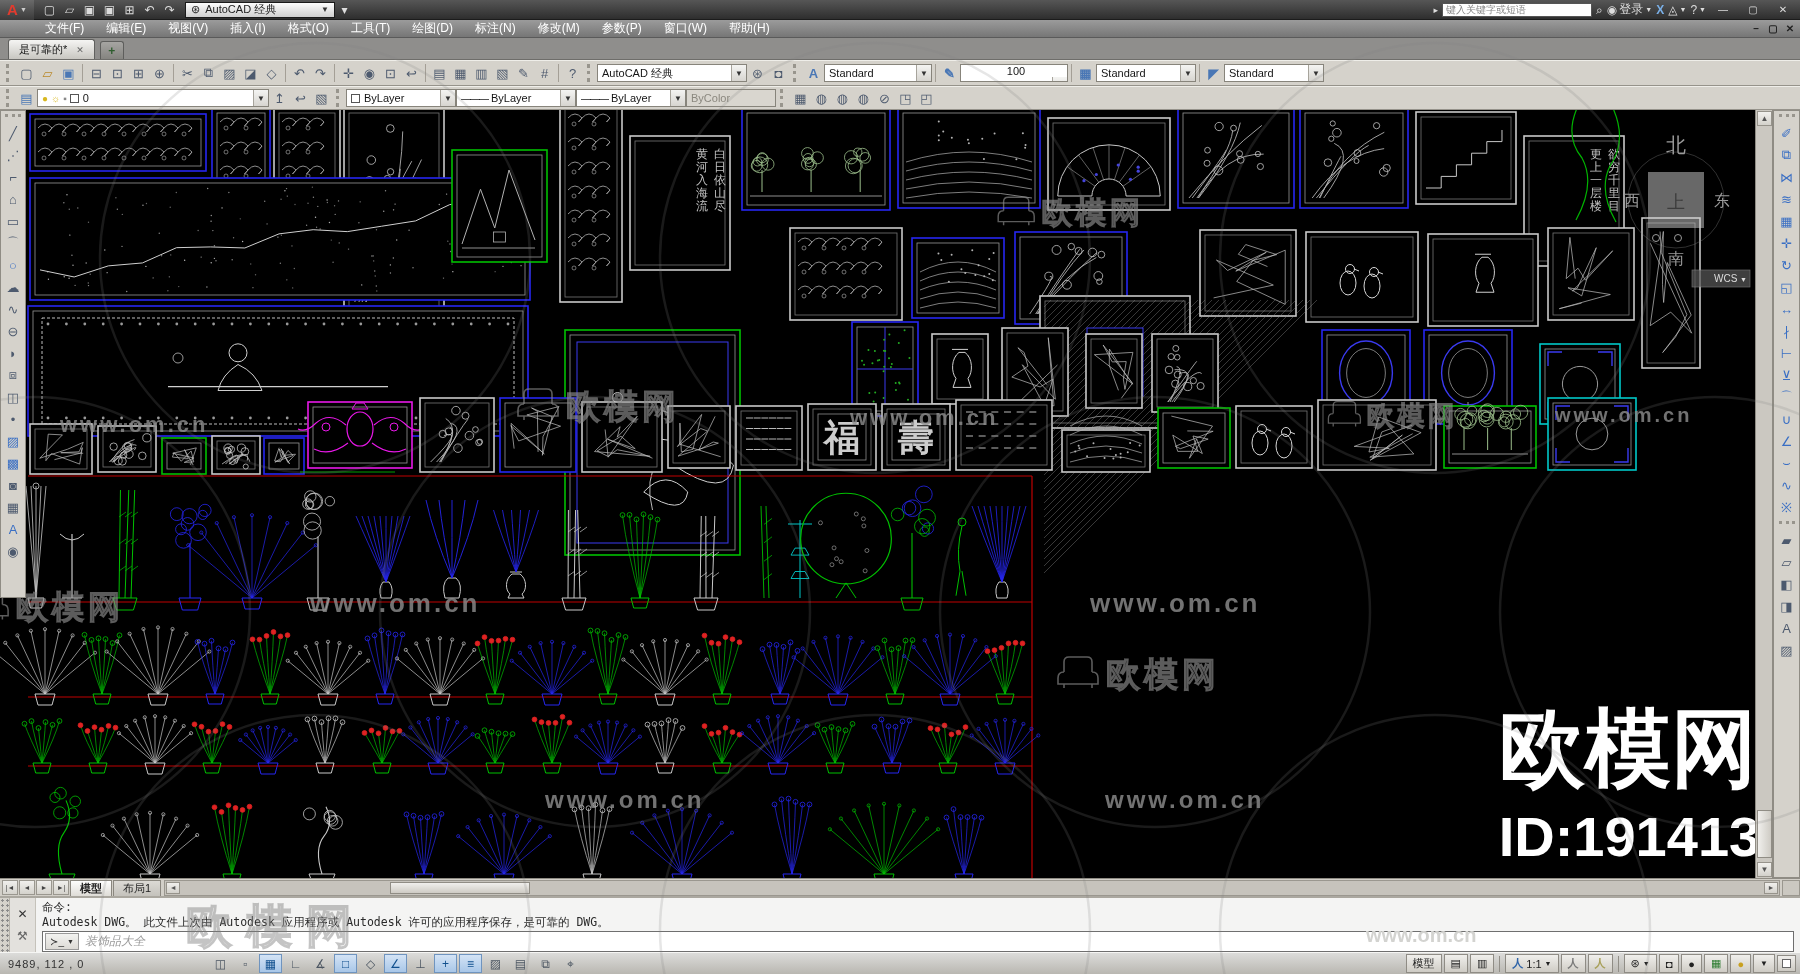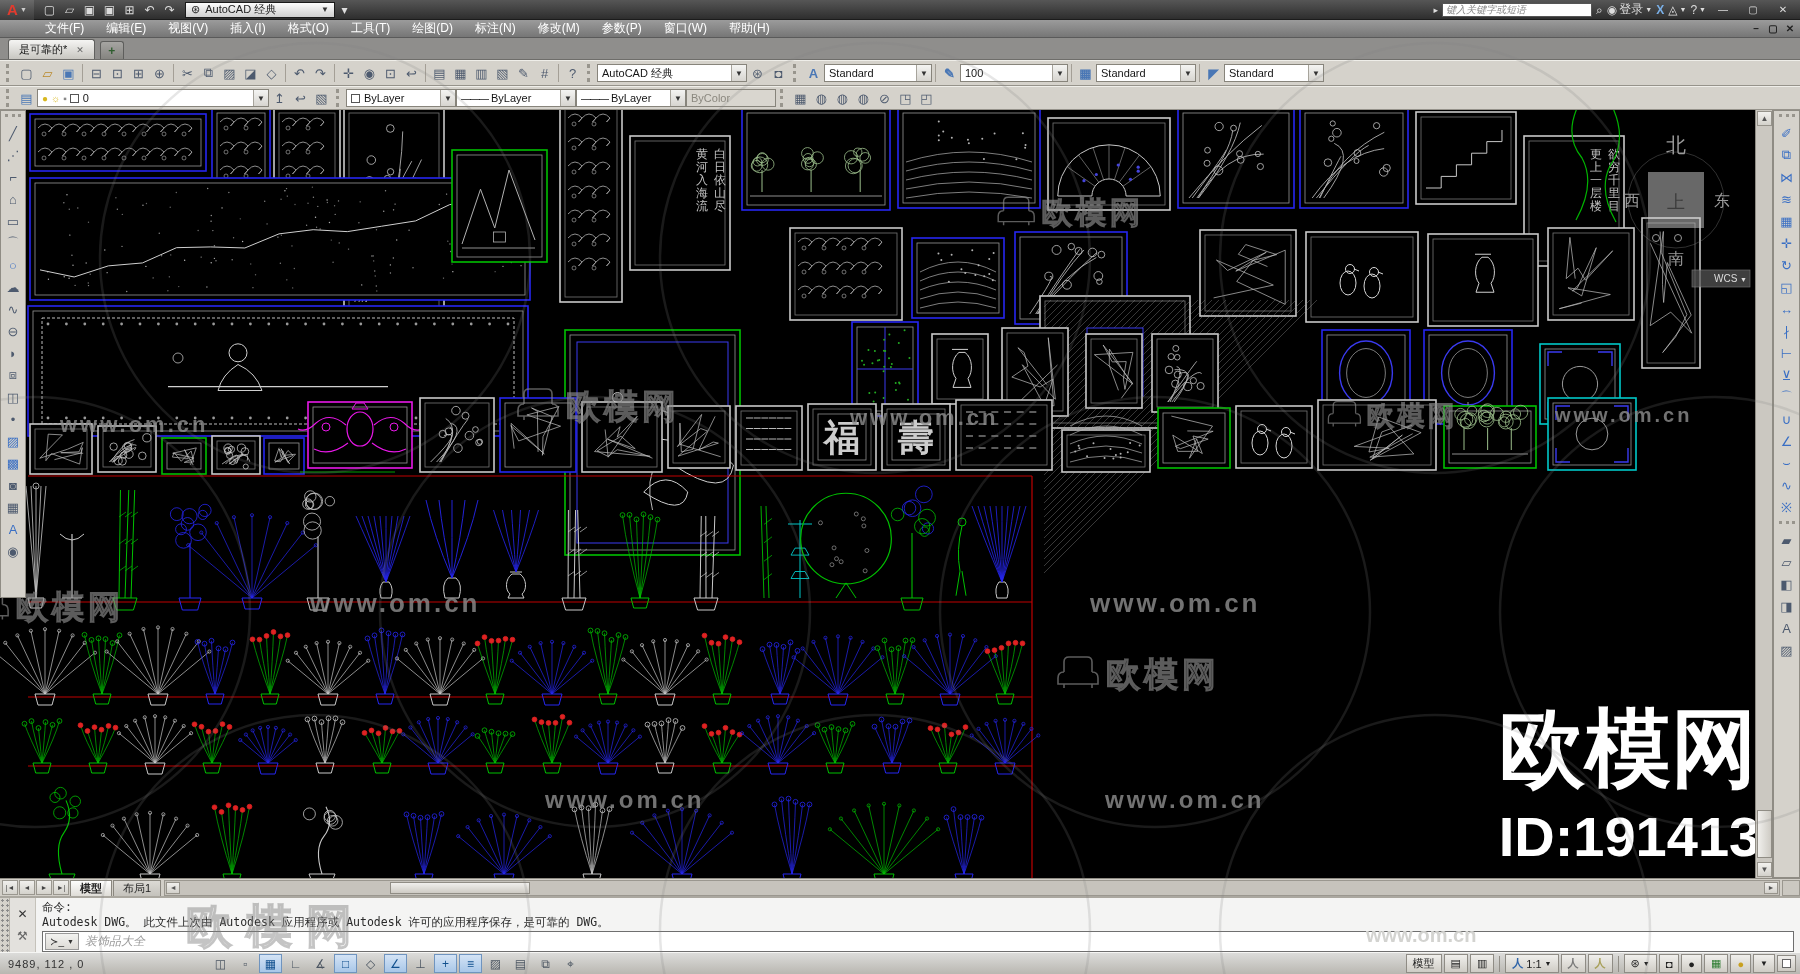--- a/index.html
+++ b/index.html
@@ -14,21 +14,21 @@
     background:linear-gradient(#6a6a6a,#3a3a3a);color:#e23b2e;font-weight:bold;font-size:15px;gap:2px}
   .acad-logo .dd{color:#ccc;font-size:7px}
   .qat{display:flex;align-items:center;gap:1px;margin-left:6px}
   .ti{width:19px;height:17px;display:flex;align-items:center;justify-content:center;font-size:12px;color:#ddd}
   .tb-combo{height:16px;background:linear-gradient(#fdfdfd,#cfcfcf);border:1px solid #1a1a1a;color:#222;
     font-size:11px;display:flex;align-items:center;padding:0 5px;gap:5px;margin-left:6px;min-width:150px}
   .tb-combo .dd{margin-left:auto;font-size:8px;color:#333}
   .win-title{position:absolute;left:0;right:0;text-align:center;pointer-events:none;font-size:12px;color:#f2f2f2}
   .tb-right{margin-left:auto;display:flex;align-items:center;gap:4px;padding-right:4px;z-index:2}
   .search-input{width:150px;height:14px;background:#fff;border:1px solid #555;color:#888;
-    font-size:10px;font-style:italic;padding:0 3px;display:flex;align-items:center;overflow:hidden;white-space:nowrap}
+    font-size:10px;padding:0 3px;display:flex;align-items:center;overflow:hidden;white-space:nowrap}
   .glyph-btn{display:flex;align-items:center;gap:2px;color:#ddd;font-size:12px}
   .winbtn{width:26px;height:16px;display:flex;align-items:center;justify-content:center;color:#ddd;font-size:10px}
 
   
   .menubar{height:18px;background:linear-gradient(#9b9b9b,#767676);display:flex;align-items:center;
     color:#fff;font-size:12px;padding-left:34px;border-bottom:1px solid #5a5a5a;position:relative}
   .menu-item{padding:8px 11px;height:100%;display:flex;align-items:center;white-space:nowrap}
   .doc-winbtns{position:absolute;right:3px;display:flex;gap:3px;color:#1f1f1f;font-size:10px;font-weight:bold}
   .doc-winbtns span{width:14px;text-align:center}
 
@@ -236,21 +236,21 @@
       <div class="tico">⊛</div>
       <div class="tico">◘</div>
       <div class="grip"></div>
       <div class="tico c2" style="font-weight: bold;">A</div>
       <div class="combo" style="width: 108px;">
         <span>Standard</span>
         <span class="dd">▼</span>
       </div>
       <div class="sep"></div>
       <div class="tico c2" style="font-weight: bold;">✎</div>
-      <div class="combo" style="width: 108px;">
+      <div class="combo" style="width: 108px; flex-direction: column;">
         <span>100</span>
         <span class="dd">▼</span>
       </div>
       <div class="sep"></div>
       <div class="tico c2" style="font-weight: bold;">▦</div>
       <div class="combo" style="width: 100px;">
         <span>Standard</span>
         <span class="dd">▼</span>
       </div>
       <div class="sep"></div>

